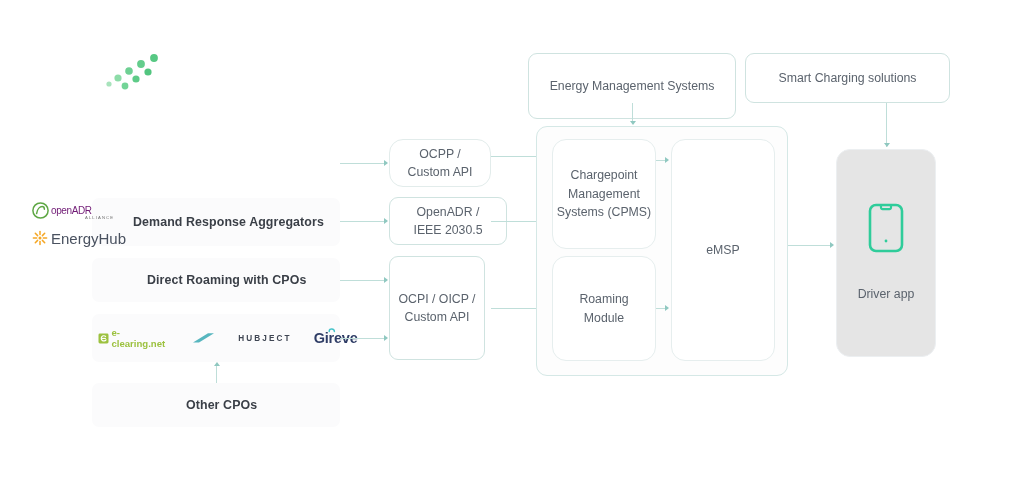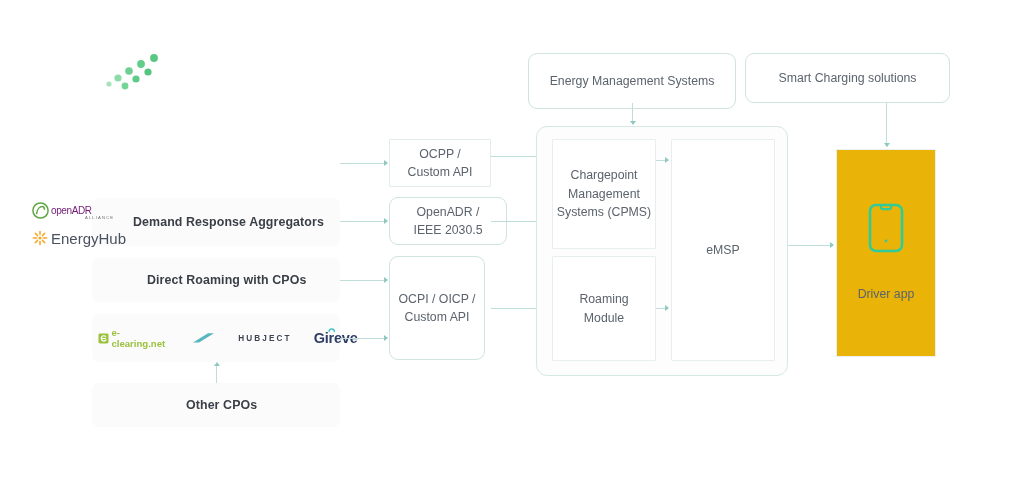--- a/index.html
+++ b/index.html
@@ -47,21 +47,21 @@
     border-radius: 9px;
     background: #ffffff;
     display: flex;
     align-items: center;
     justify-content: center;
     text-align: center;
     color: #5b636d;
     font-size: 12.3px;
     line-height: 1.5;
   }
-  .box.square { border-radius: 1px; border-color: #e2eceb; }
+  .box.square { border-radius: 14px; border-color: #e2eceb; }
   .platform-shell {
     border: 1px solid #d5e8e6;
     border-radius: 11px;
     background: #fdfdfd;
   }
 
   
   .h-line { background: #bfded9; height: 1px; }
   .v-line { background: #bfded9; width: 1px; }
   .arrow-r {
@@ -206,21 +206,21 @@
 
   <div class="abs h-line" style="left:491px; top:156px; width:60px;"></div>
   <div class="abs arrow-r" style="left:547px; top:153px;"></div>
 
   <div class="abs h-line" style="left:491px; top:221px; width:60px;"></div>
   <div class="abs arrow-r" style="left:547px; top:218px;"></div>
 
   <div class="abs h-line" style="left:491px; top:308px; width:60px;"></div>
   <div class="abs arrow-r" style="left:547px; top:305px;"></div>
 
-  <div class="abs box" style="left:528px; top:53px; width:208px; height:56px;">
+  <div class="abs box" style="left:528px; top:53px; width:208px; height:66px;">
     <span>Energy Management Systems</span>
   </div>
   <div class="abs box" style="left:745px; top:53px; width:205px; height:50px;">
     <span>Smart Charging solutions</span>
   </div>
 
   <div class="abs v-line" style="left:632px; top:103px; height:20px;"></div>
   <div class="abs arrow-d" style="left:629.5px; top:121px;"></div>
 
   <div class="abs v-line" style="left:886px; top:103px; height:44px;"></div>
@@ -245,21 +245,21 @@
 
   <div class="abs h-line" style="left:656px; top:160px; width:11px;"></div>
   <div class="abs arrow-r" style="left:665px; top:157px;"></div>
 
   <div class="abs h-line" style="left:656px; top:308px; width:11px;"></div>
   <div class="abs arrow-r" style="left:665px; top:305px;"></div>
 
   <div class="abs h-line" style="left:788px; top:245px; width:44px;"></div>
   <div class="abs arrow-r" style="left:830px; top:242px;"></div>
 
-  <div class="abs box square" style="left:836px; top:149px; width:100px; height:208px; flex-direction:column; border-color:#eceff1; background:#eab308;">
+  <div class="abs box square" style="left:836px; top:149px; width:100px; height:208px; flex-direction:column; border-color:#eceff1; background:#e5e5e5;">
     <span style="margin-bottom:26px;">
       <svg width="36" height="50" viewBox="0 0 36 50">
         <rect x="2" y="2" width="32" height="46" rx="6" fill="none" stroke="#2fcc9a" stroke-width="2.6"></rect>
         <path d="M13 2 L13 4.6 a1.6 1.6 0 0 0 1.6 1.6 L21.4 6.2 a1.6 1.6 0 0 0 1.6-1.6 L23 2" fill="none" stroke="#2fcc9a" stroke-width="2.2"></path>
         <circle cx="18" cy="38" r="1.4" fill="#2fcc9a"></circle>
       </svg>
     </span>
     <span class="driver-label">Driver app</span>
   </div>
 

